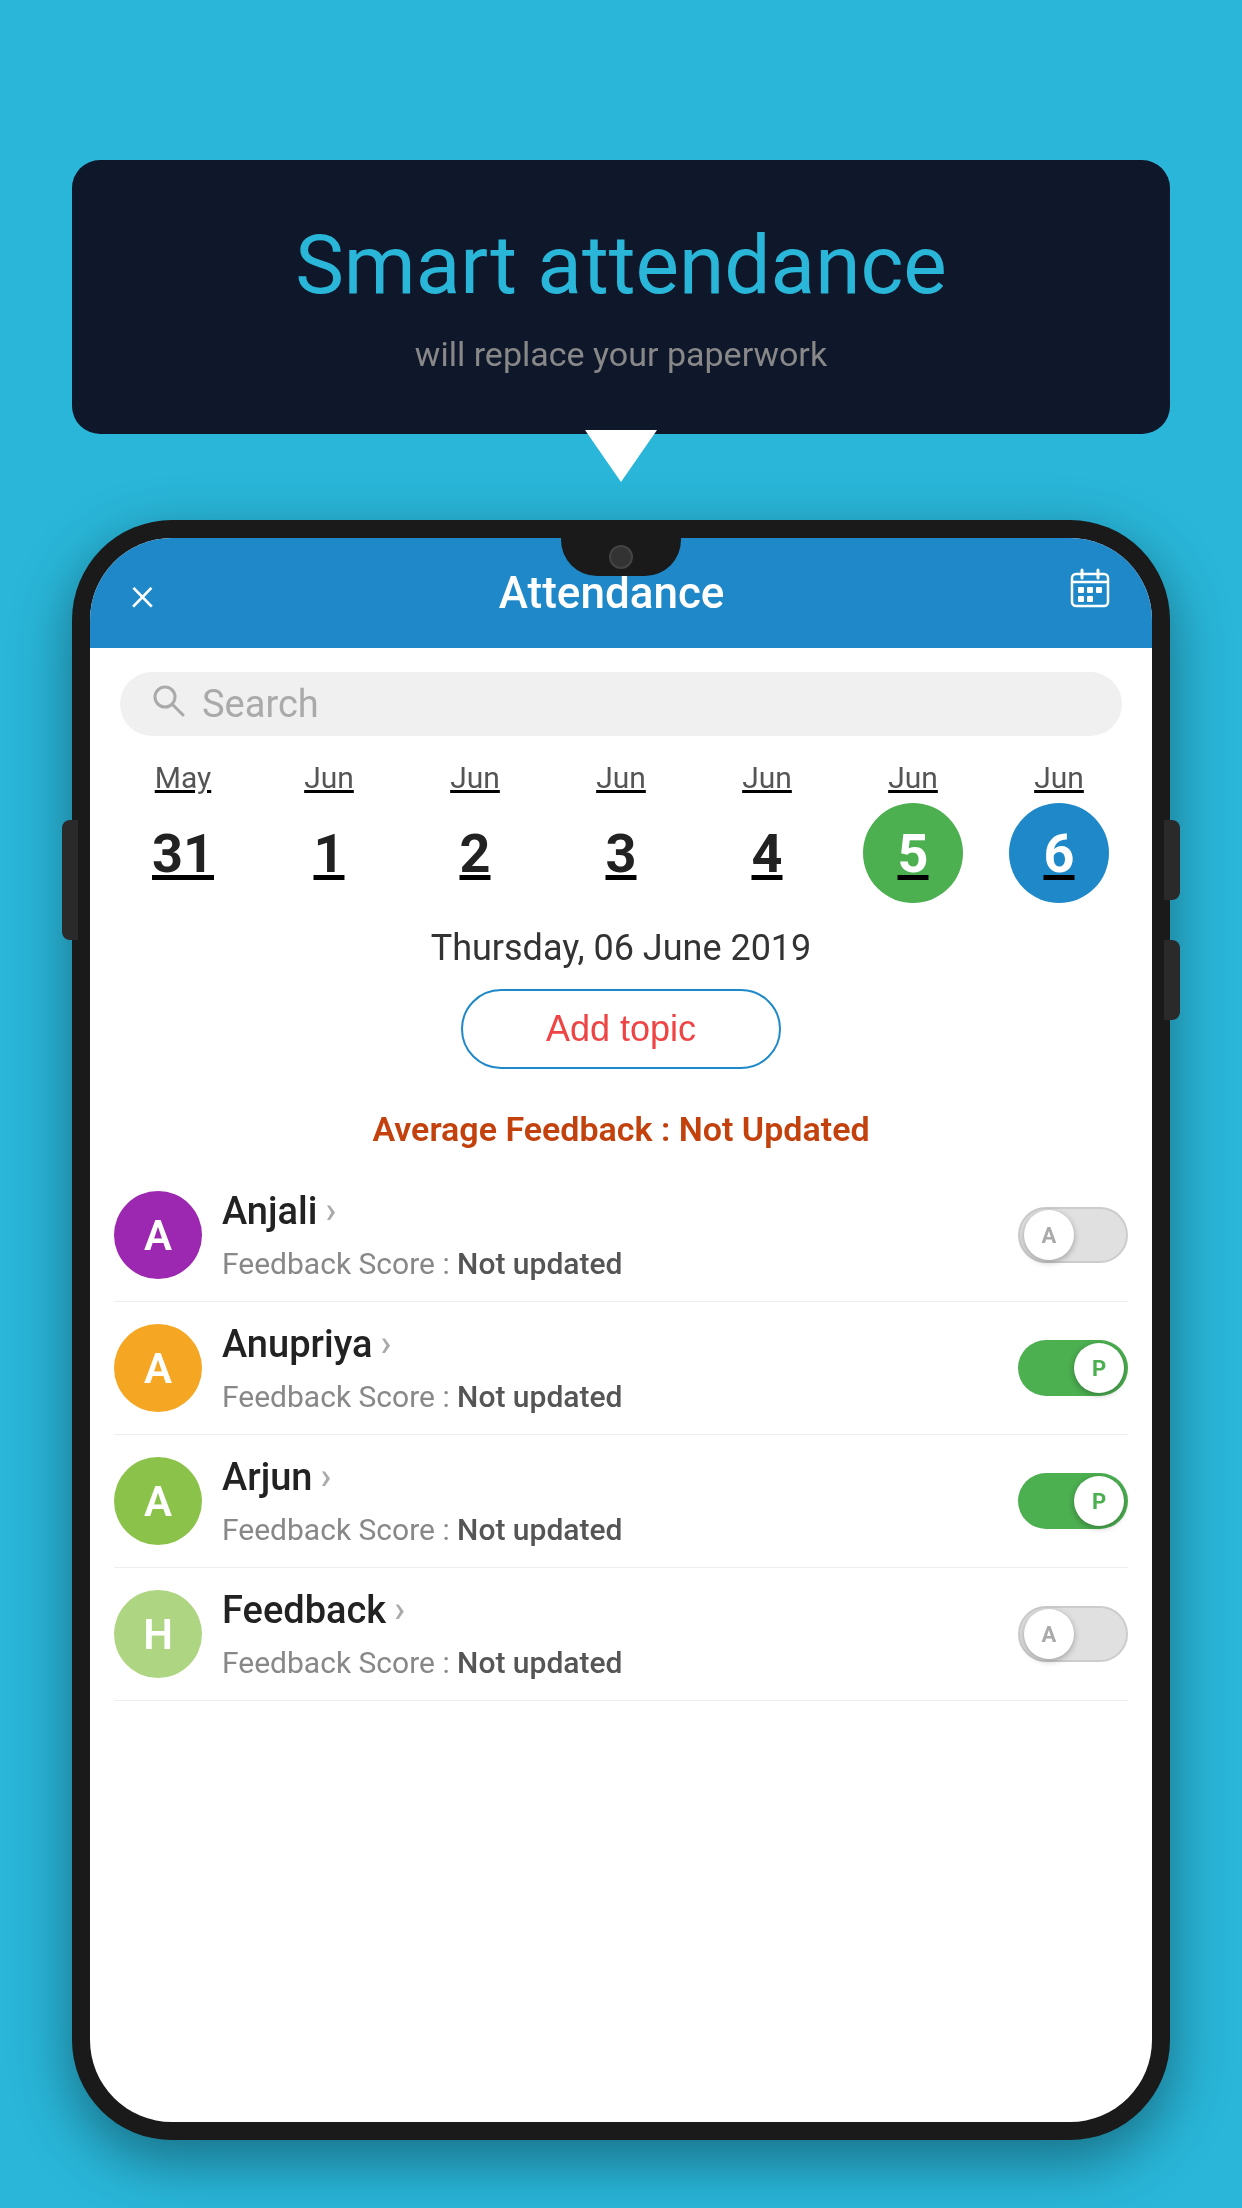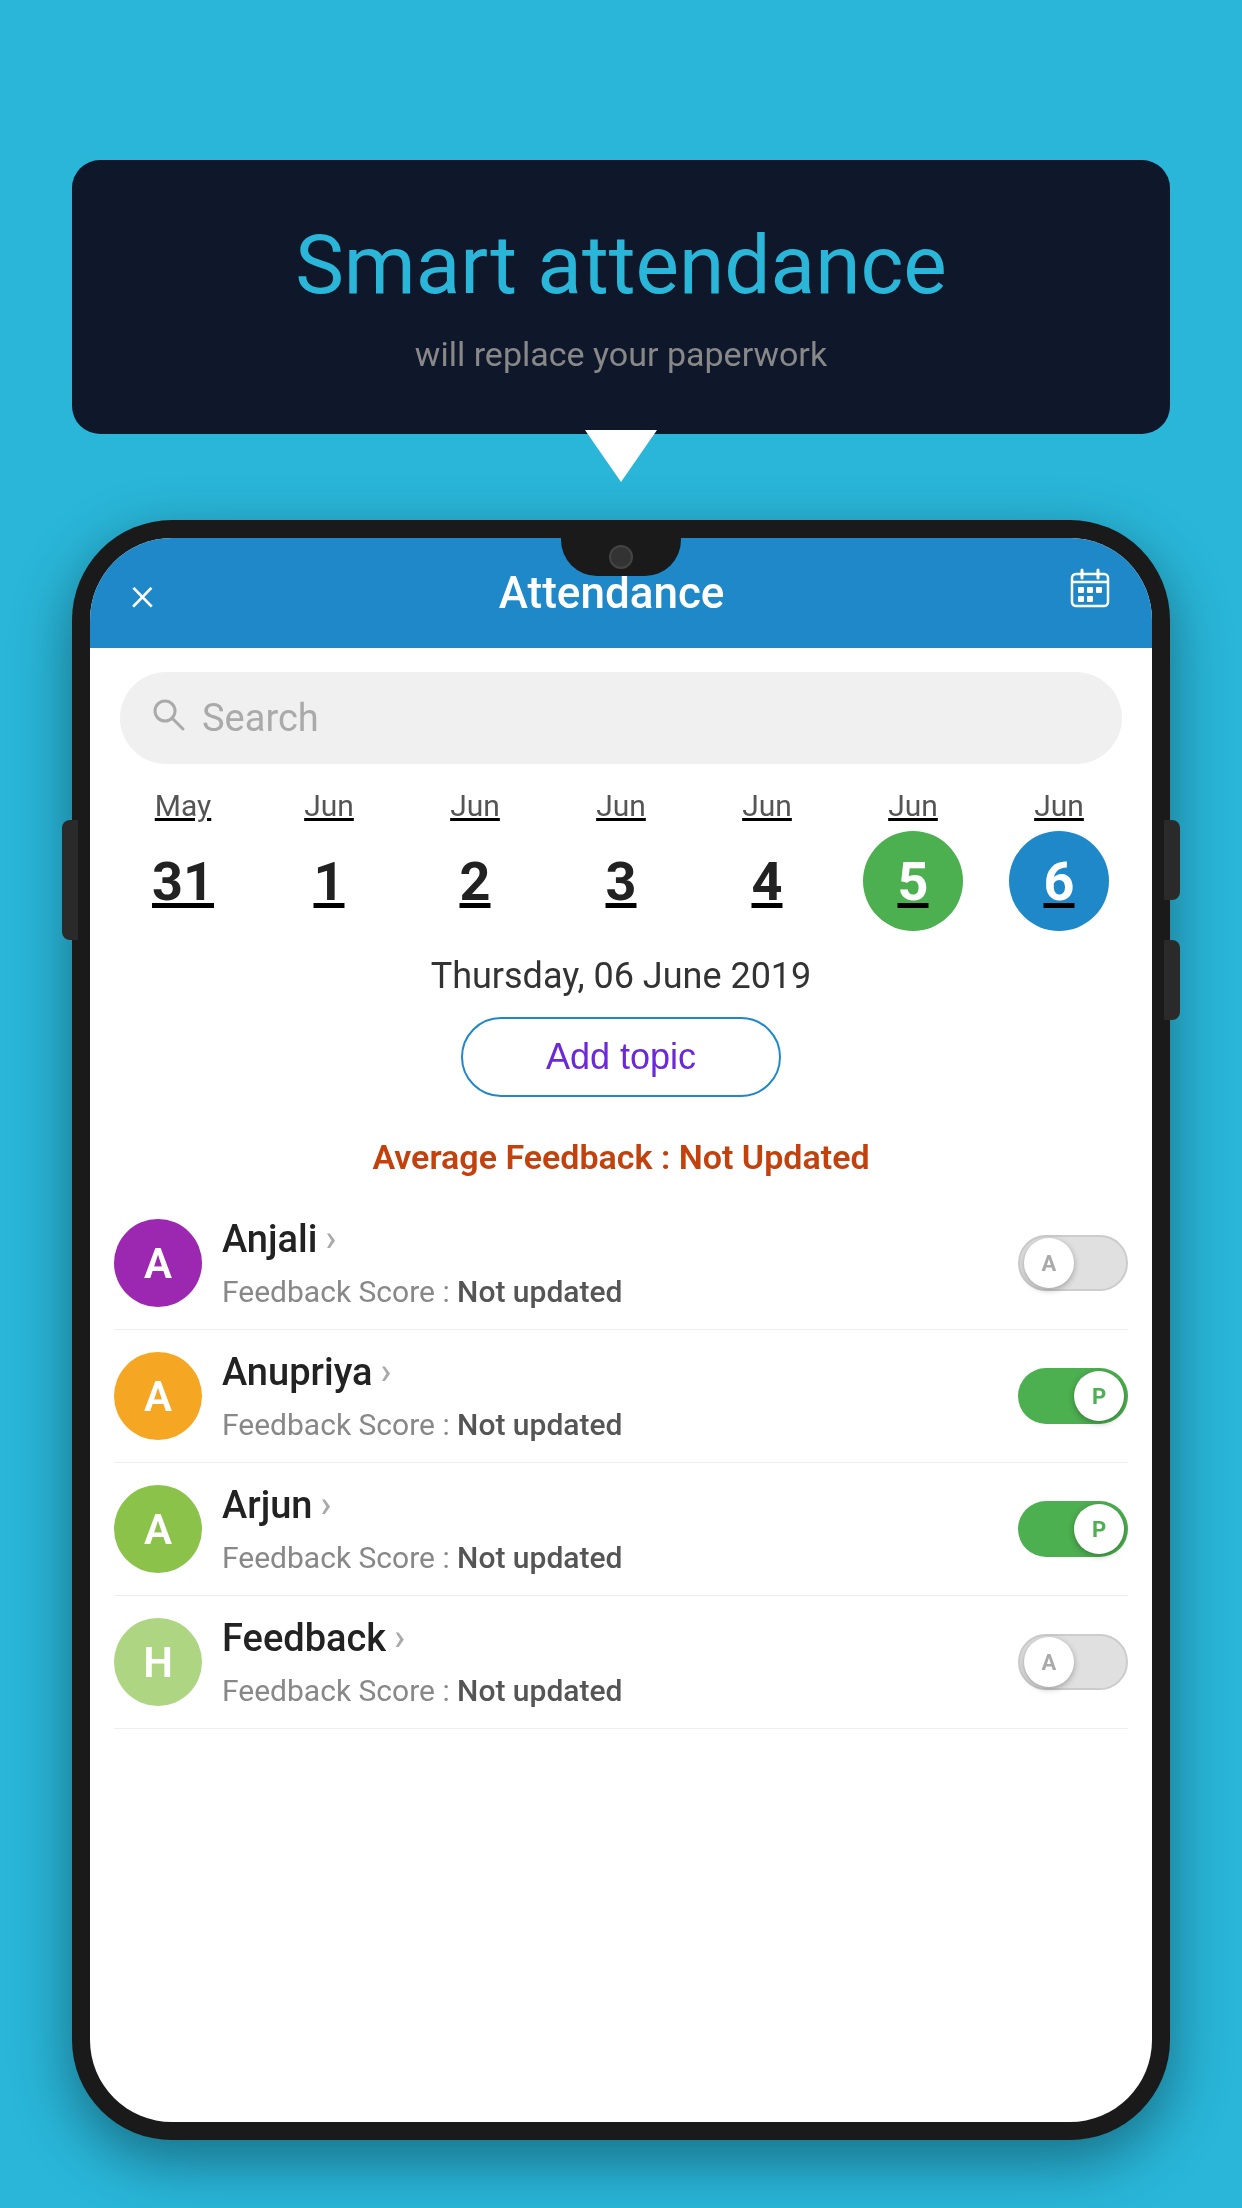--- a/index.html
+++ b/index.html
@@ -146,21 +146,21 @@
     .header-calendar {
       color: white;
       font-size: 40px;
     }
 
     
     .search-bar {
       background: #f0f0f0;
       margin: 24px 30px;
       border-radius: 50px;
-      height: 92px;
+      height: 64px;
       display: flex;
       align-items: center;
       padding: 0 30px;
       gap: 16px;
     }
     .search-icon-wrap {
       color: #888;
       font-size: 36px;
     }
     .search-text {
@@ -218,21 +218,21 @@
 
     
     .add-topic-btn {
       display: block;
       margin: 0 auto 20px;
       width: 320px;
       height: 80px;
       border: 2px solid #1e88c8;
       border-radius: 50px;
       background: white;
-      color: #6d28d9;
+      color: #ef4444;
       font-size: 36px;
       cursor: pointer;
       display: flex;
       align-items: center;
       justify-content: center;
     }
 
     
     .avg-feedback {
       text-align: center;

